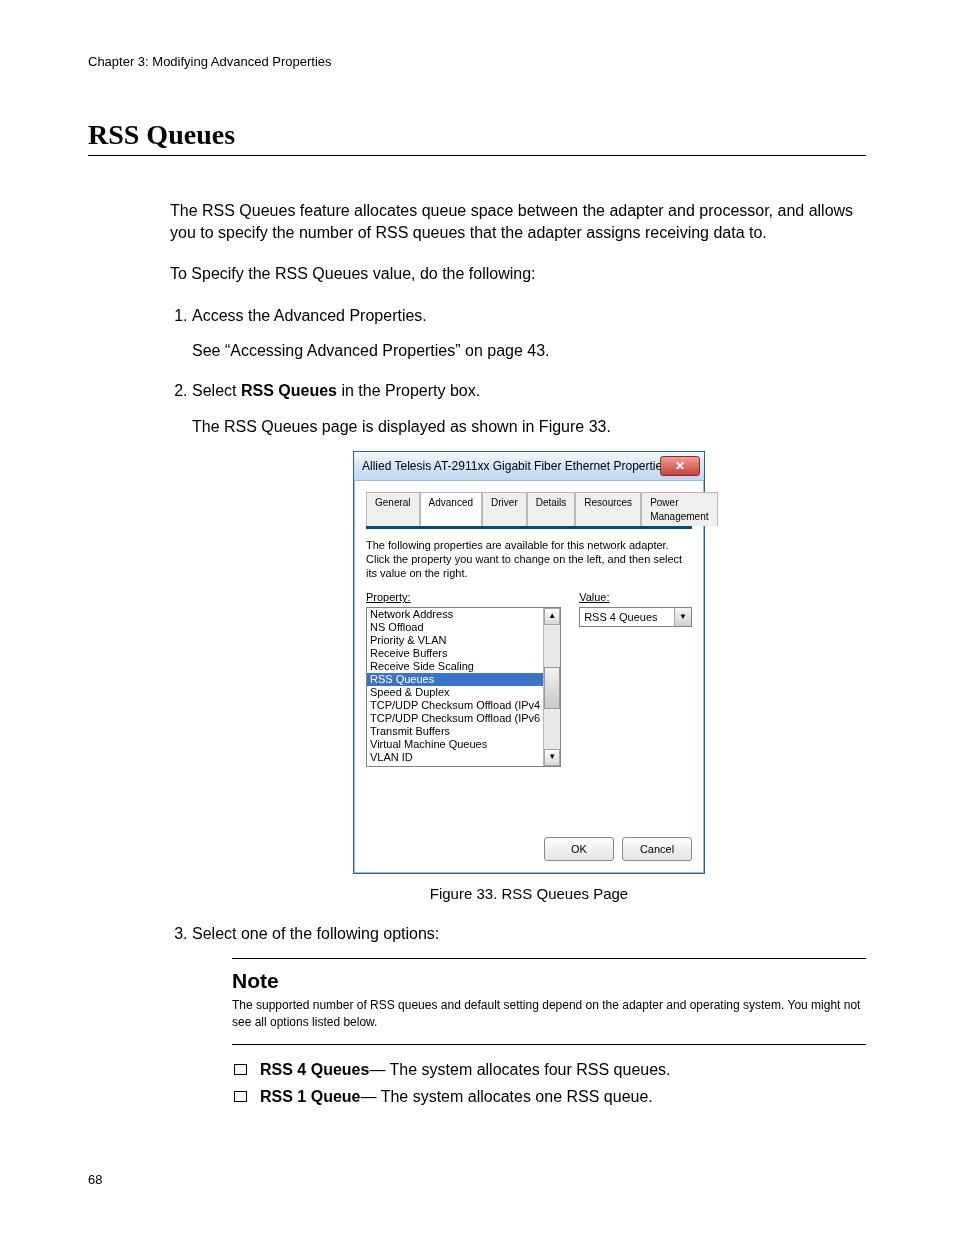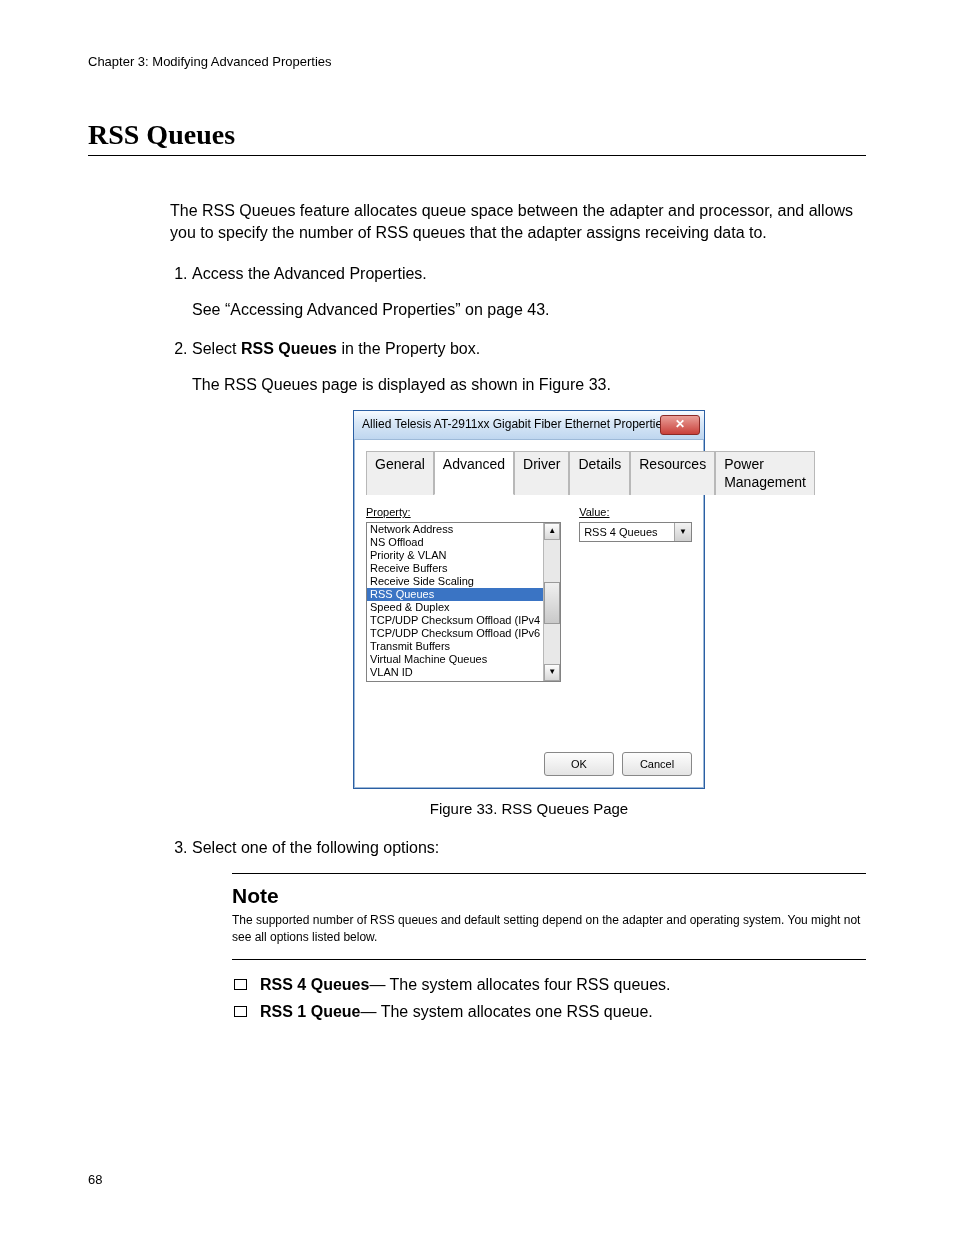--- a/index.html
+++ b/index.html
@@ -95,22 +95,22 @@
     background: linear-gradient(#e9a099,#c9403a);
     border: 1px solid #8a2a26;
     border-radius: 3px;
     display: flex; align-items: center; justify-content: center;
     color: #fff; font-weight: bold; font-size: 12px;
     cursor: default;
   }
   .dlg-body { padding: 10px 12px 12px 12px; }
   .tabs {
     display: flex;
-    font-size: 14px;
-    border-bottom: 1px solid #0c4a6e;
+    font-size: 10px;
+    border-bottom: 4px solid #0c4a6e;
     margin-bottom: 10px;
   }
   .tab {
     padding: 3px 8px;
     border: 1px solid #b8b8b8;
     border-bottom: none;
     background: #efefef;
     margin-right: 0;
     position: relative;
     top: 1px;
@@ -213,20 +213,21 @@
 <div class="page">
 
   <div class="chapter-header">Chapter 3: Modifying Advanced Properties</div>
 
   <div class="section-title">RSS Queues</div>
 
   <div class="content">
 
     <p class="para">The RSS Queues feature allocates queue space between the adapter and processor, and allows you to specify the number of RSS queues that the adapter assigns receiving data to.</p>
 
+    <p class="para">To Specify the RSS Queues value, do the following:</p>
 
     <ol class="steps">
       <li>
         <span>Access the Advanced Properties.</span>
         <div class="step-sub">See “Accessing Advanced Properties” on page 43.</div>
       </li>
       <li>
         <span>Select </span><strong>RSS Queues</strong><span> in the Property box.</span>
         <div class="step-sub">The RSS Queues page is displayed as shown in Figure 33.</div>
 
@@ -240,20 +241,21 @@
             </div>
             <div class="dlg-body">
               <div class="tabs">
                 <div class="tab">General</div>
                 <div class="tab active">Advanced</div>
                 <div class="tab">Driver</div>
                 <div class="tab">Details</div>
                 <div class="tab">Resources</div>
                 <div class="tab">Power Management</div>
               </div>
+              <div class="dlg-desc">The following properties are available for this network adapter. Click the property you want to change on the left, and then select its value on the right.</div>
               <div class="dlg-row">
                 <div class="dlg-col-left">
                   <div class="dlg-label">Property:</div>
                   <div class="prop-list-wrap">
                     <ul class="prop-list">
                       <li>Network Address</li>
                       <li>NS Offload</li>
                       <li>Priority &amp; VLAN</li>
                       <li>Receive Buffers</li>
                       <li>Receive Side Scaling</li>

